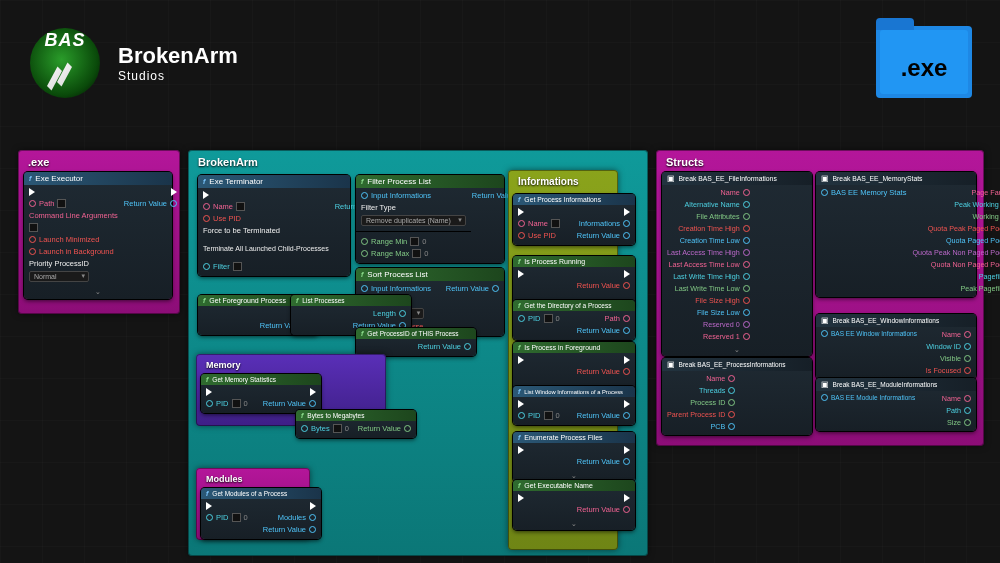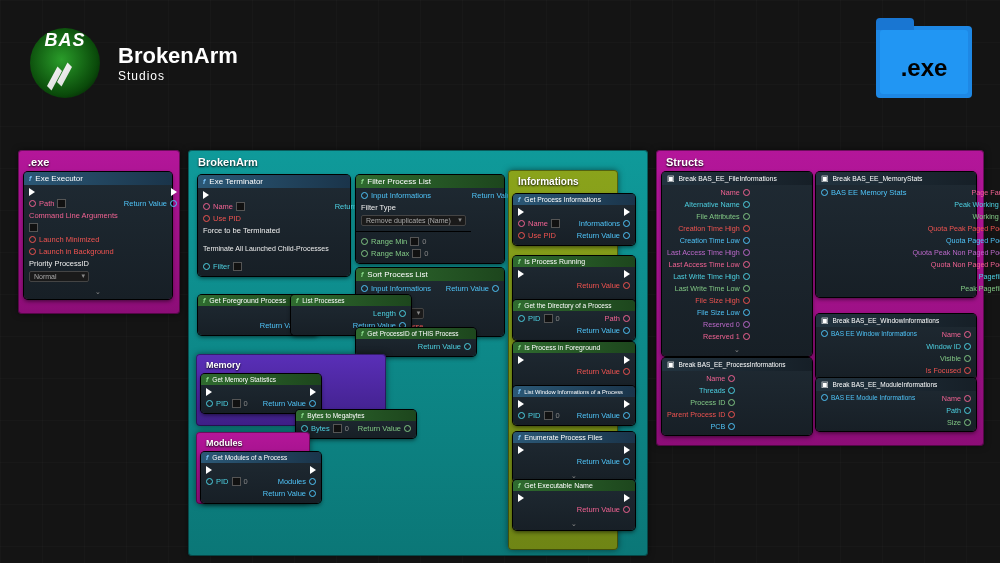--- a/index.html
+++ b/index.html
@@ -32,21 +32,21 @@
   .folder::after { content:""; position:absolute; top:4px; left:4px; right:4px; bottom:4px; background:#2196f3; border-radius:3px; }
   .folder-label { position:absolute; top:36px; left:0; width:100%; text-align:center; color:#000; font-weight:900; font-size:24px; z-index:2; }
 
   
   .panel { position:absolute; border-radius:4px; padding:4px; box-shadow: 0 0 0 1px rgba(0,0,0,.4) inset, 0 0 6px rgba(0,0,0,.5); }
   .panel-title { font-weight:700; font-size:11px; color:#fff; padding:2px 6px 6px; text-shadow:0 1px 2px #000; }
   .p-exe    { background: linear-gradient(#b4169a,#8c0d77); }
   .p-proc   { background: linear-gradient(#0f9a9a,#0b7777); }
   .p-struct { background: linear-gradient(#b4169a,#8c0d77); }
   .p-mem    { background: linear-gradient(#5a2fb8,#3e1f86); }
-  .p-mod    { background: linear-gradient(#b4169a,#8c0d77); }
+  .p-mod    { background: linear-gradient(#b4169a,#8c0d77); margin-top: 36px; }
   .p-info   { background: linear-gradient(#8aa31b,#6f8515); }
 
   
   .node {
     position:absolute;
     background: linear-gradient(#1f2a33,#171f26);
     border-radius:4px;
     box-shadow: 0 0 0 1px #000, 0 2px 4px rgba(0,0,0,.6);
     min-width: 120px;
     font-size:7.5px;

